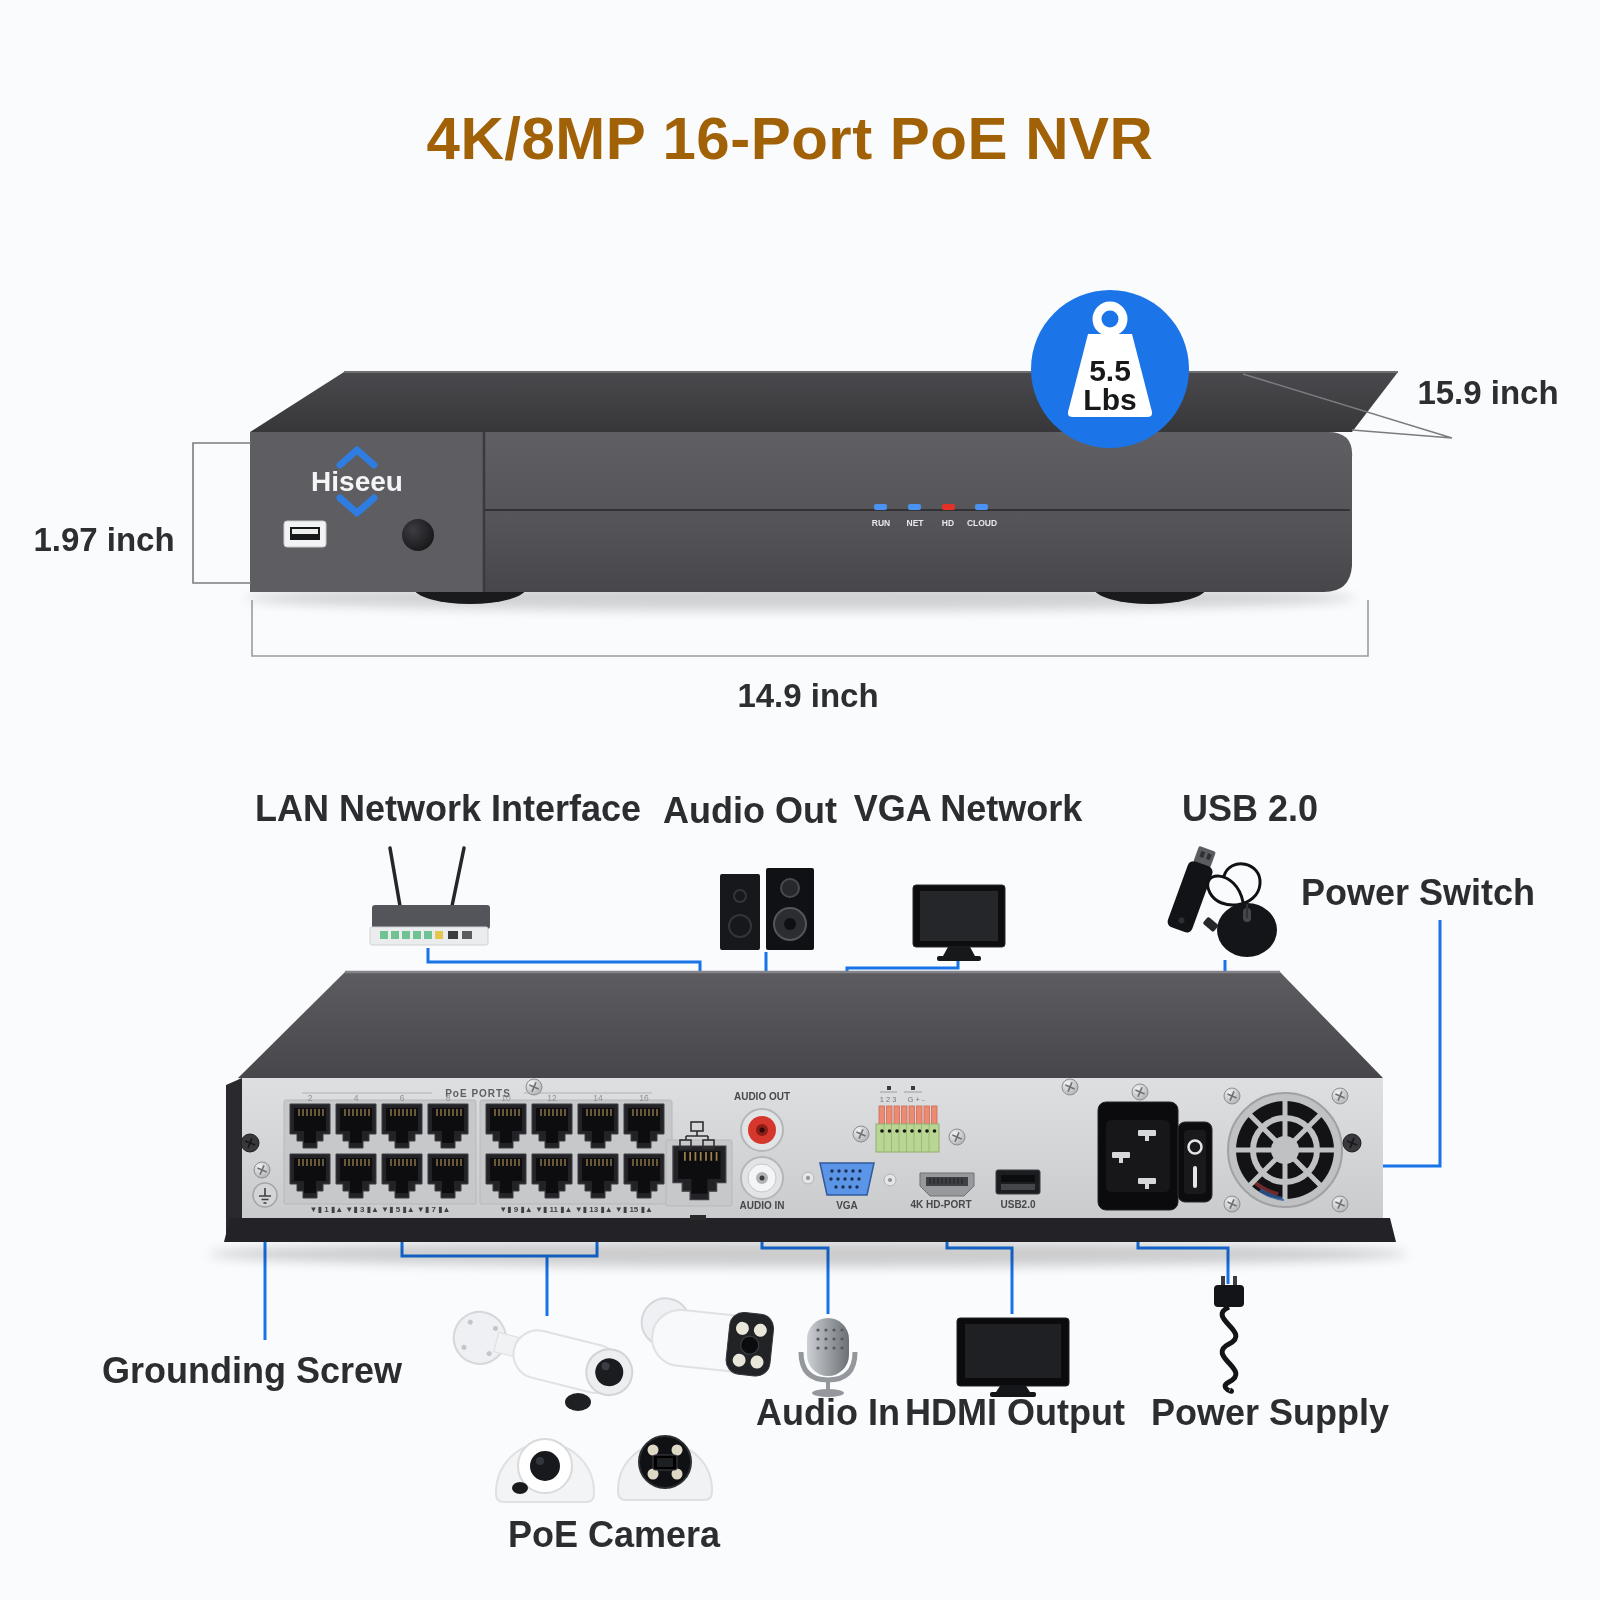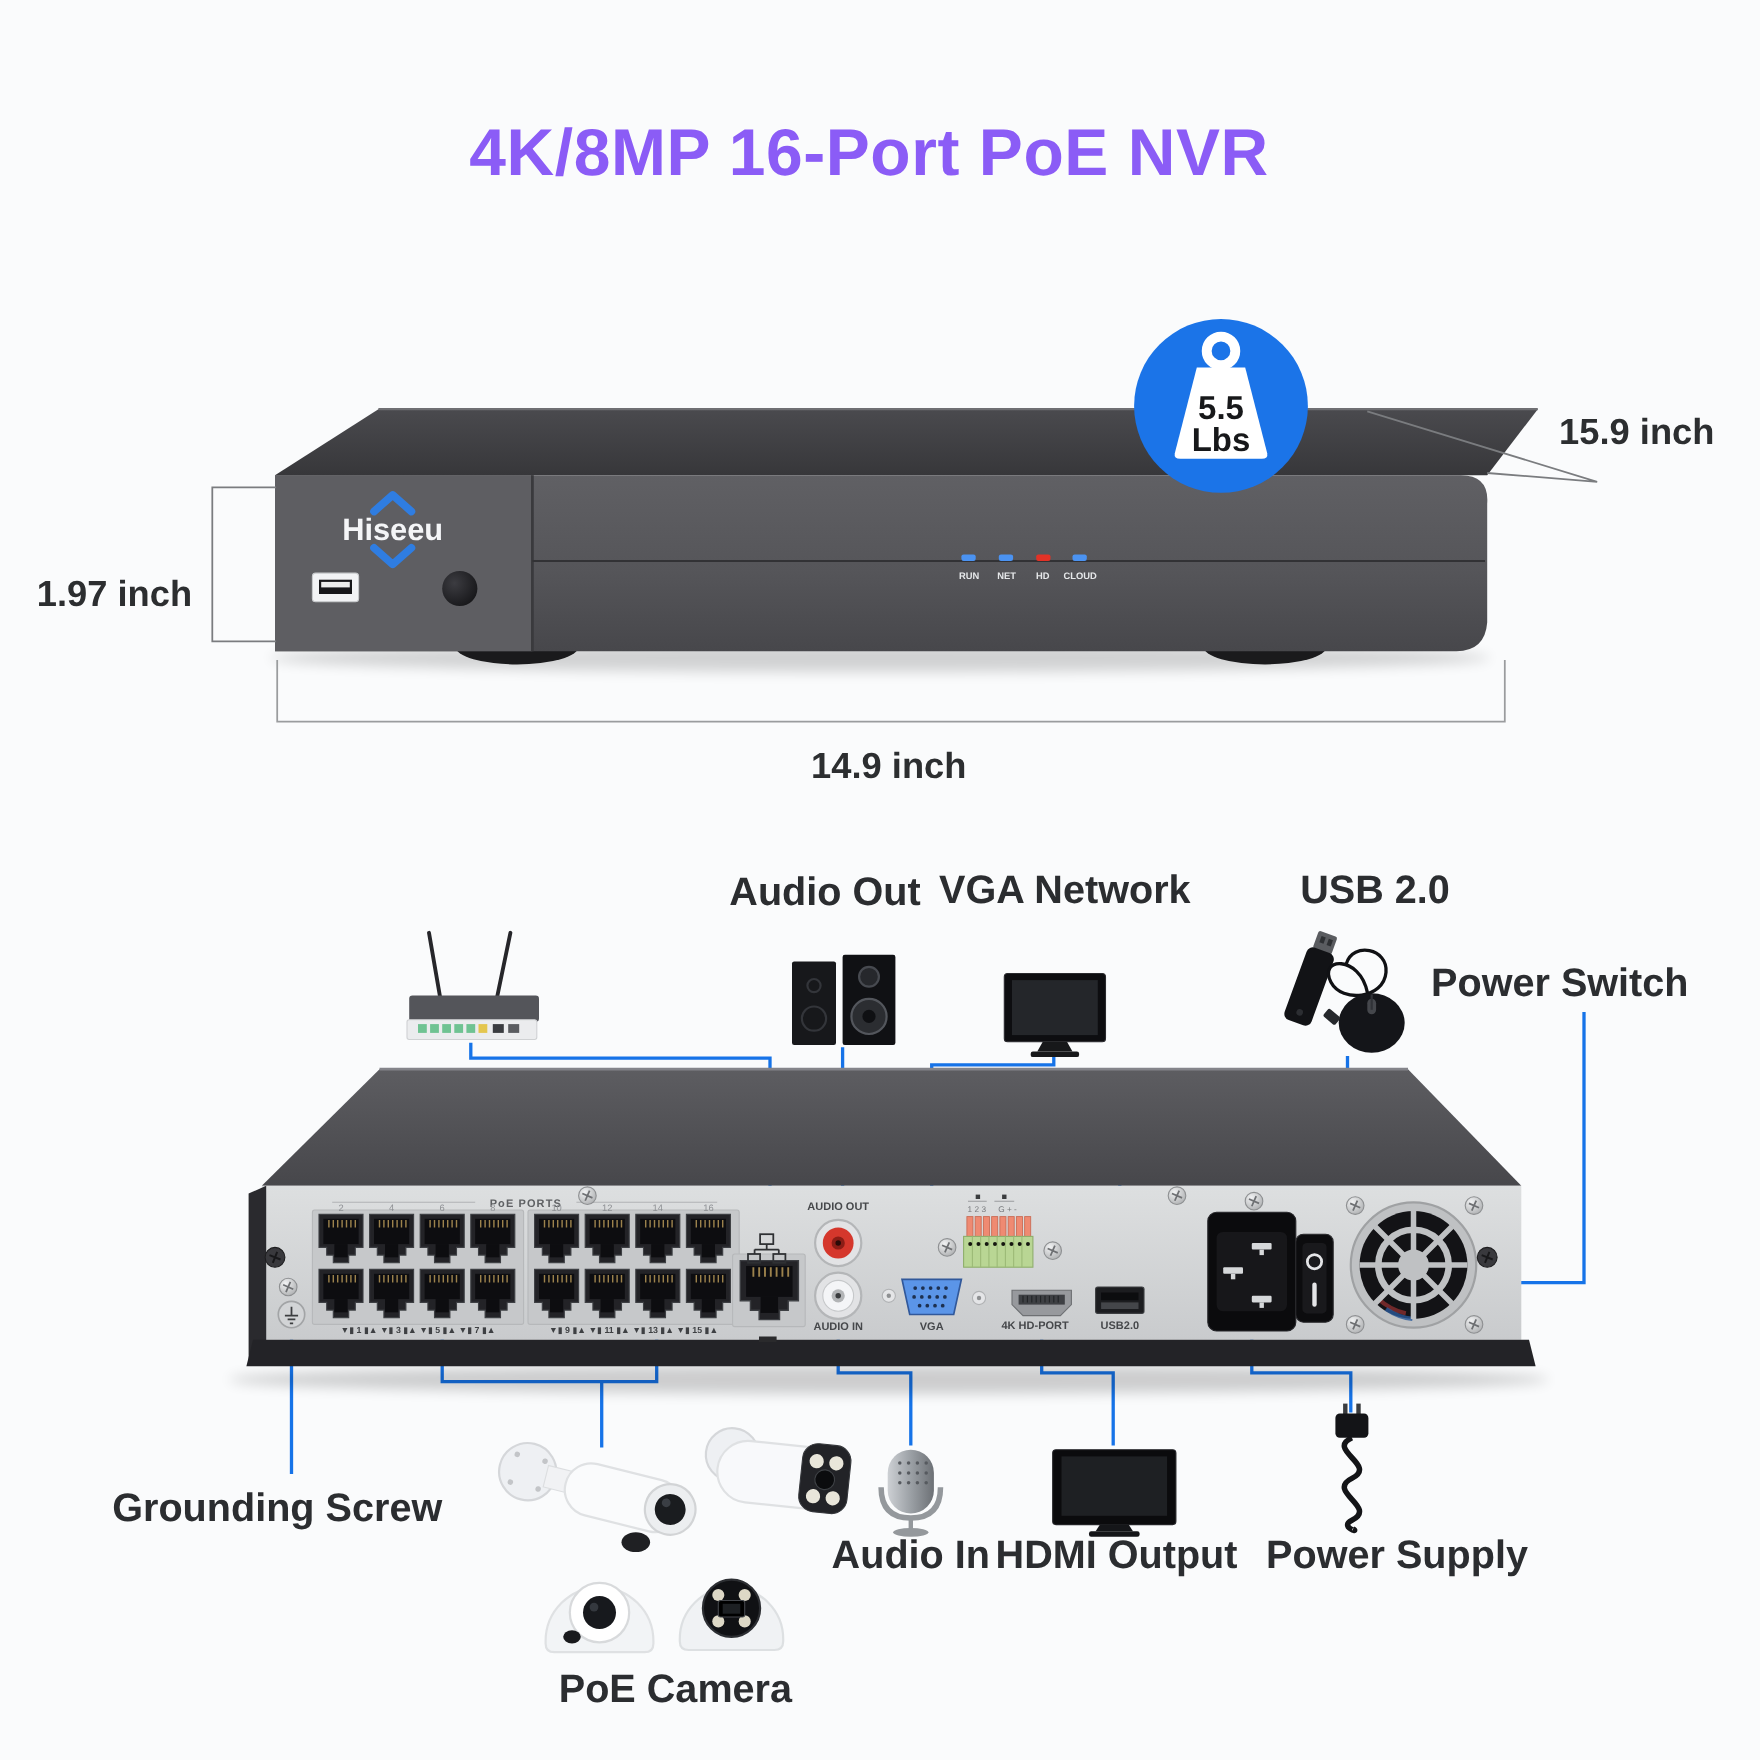--- a/index.html
+++ b/index.html
@@ -3,40 +3,41 @@
 <meta charset="utf-8">
 <style>
   html,body{margin:0;padding:0;background:#ffffff;}
   .canvas{
     position:relative;width:1600px;height:1600px;overflow:hidden;
     background:#fafbfc;
     font-family:"Liberation Sans","DejaVu Sans",sans-serif;
   }
   .title{
     position:absolute;top:104px;left:790px;transform:translateX(-50%);
-    font-size:60px;font-weight:800;letter-spacing:0.5px;color:#8b5cf6;white-space:nowrap;
+    font-size:60px;font-weight:800;letter-spacing:0.5px;color:#a16207;white-space:nowrap;
   }
   .lbl{
     position:absolute;transform:translateX(-50%);
     font-size:36px;font-weight:700;color:#2b2d30;white-space:nowrap;
   }
   .dim{
     position:absolute;transform:translateX(-50%);
     font-size:33px;font-weight:700;color:#2c2e30;white-space:nowrap;
   }
   svg{position:absolute;left:0;top:0;}
   svg text{font-family:"Liberation Sans","DejaVu Sans",sans-serif;}
 </style>
 </head>
 <body>
 
 <div class="canvas">
 
   <div class="title">4K/8MP 16-Port PoE NVR</div>
 
+  <div class="lbl" style="left:448px;top:788px;">LAN Network Interface</div>
   <div class="lbl" style="left:750px;top:790px;">Audio Out</div>
   <div class="lbl" style="left:968px;top:788px;">VGA Network</div>
   <div class="lbl" style="left:1250px;top:788px;">USB 2.0</div>
   <div class="lbl" style="left:1418px;top:872px;">Power Switch</div>
 
   <div class="lbl" style="left:252px;top:1350px;">Grounding Screw</div>
   <div class="lbl" style="left:597px;top:1514px;margin-left:17px;">PoE Camera</div>
   <div class="lbl" style="left:828px;top:1392px;">Audio In</div>
   <div class="lbl" style="left:1015px;top:1392px;">HDMI Output</div>
   <div class="lbl" style="left:1270px;top:1392px;">Power Supply</div>

